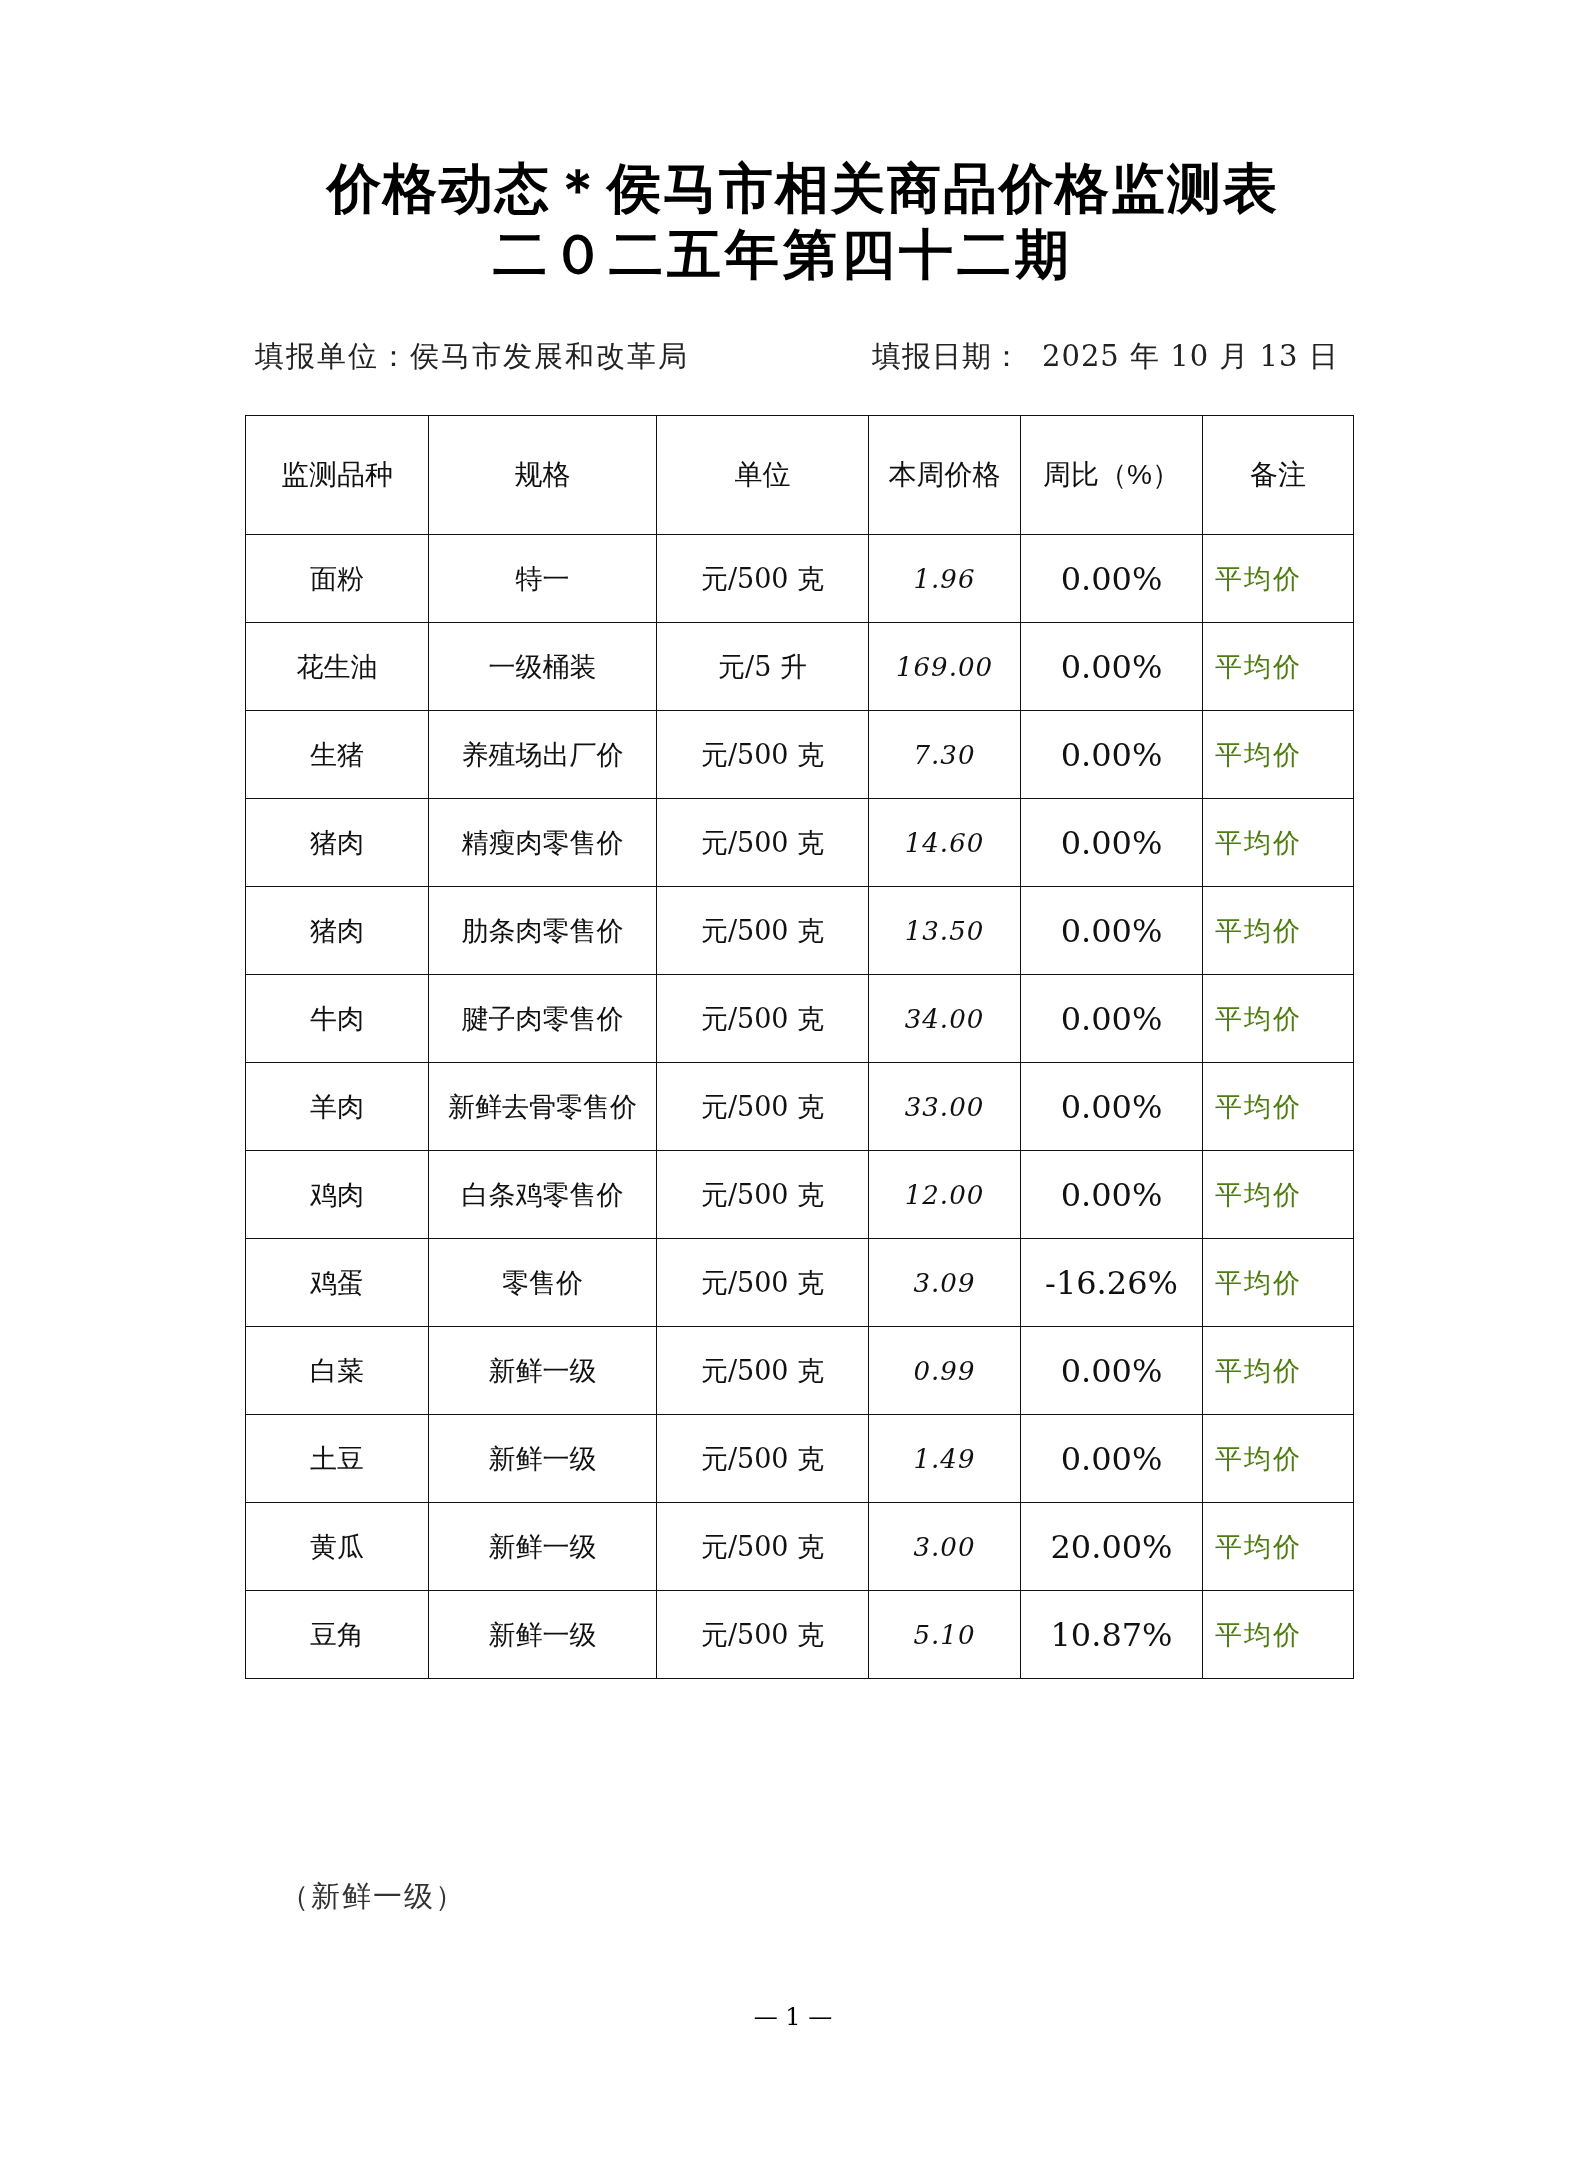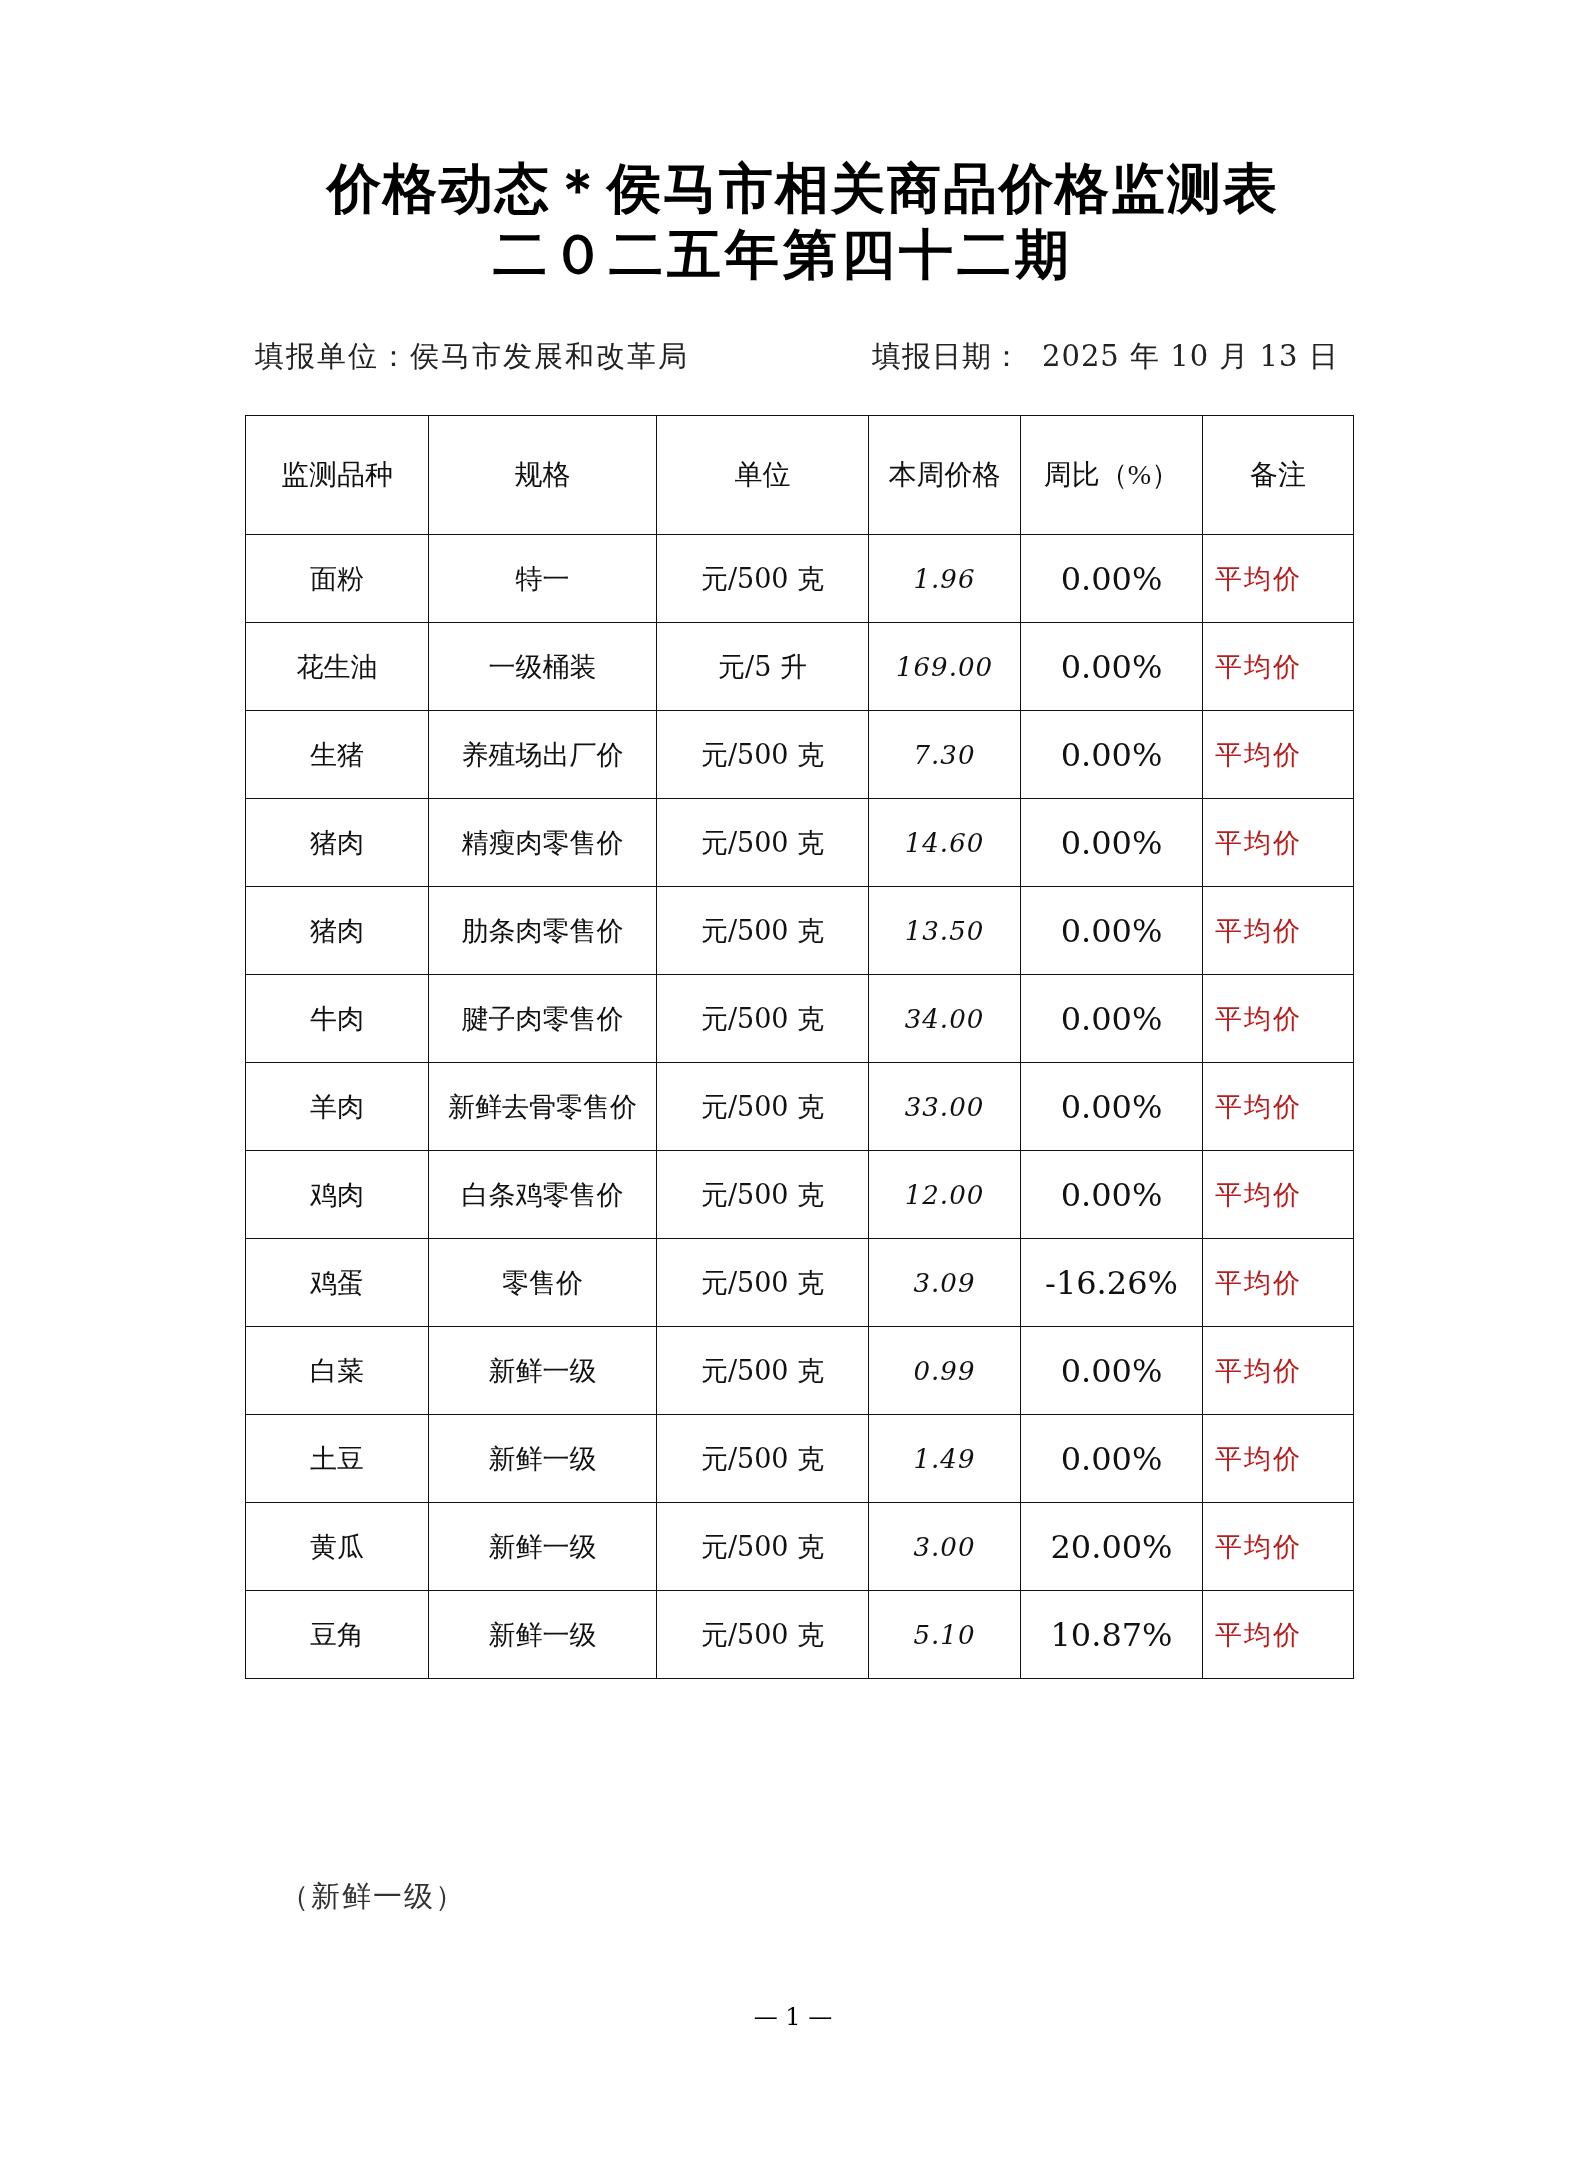--- a/index.html
+++ b/index.html
@@ -62,37 +62,37 @@
   table.price-table td {
     border: 1.5px solid #111;
     padding: 0;
     text-align: center;
     vertical-align: middle;
     white-space: nowrap;
     overflow: hidden;
   }
   table.price-table th {
     height: 118px;
-    font-family: Liberation Serif, serif;
+    font-family: Liberation Sans, sans-serif;
     font-weight: normal;
     font-size: 28px;
     color: #111;
   }
   table.price-table td {
     height: 87px;
     font-family: "DejaVu Serif", "Liberation Serif", serif;
     font-size: 27px;
     color: #111;
   }
   table.price-table td.price { font-size: 26px; letter-spacing: 1px; font-style: italic; }
   table.price-table td.pct { font-size: 32px; }
   table.price-table td.note {
     text-align: left;
     padding-left: 12px;
-    color: #b91c1c;
+    color: #4d7c0f;
     letter-spacing: 2px;
   }
 
   .footnote {
     position: absolute;
     left: 280px;
     top: 1876px;
     font-family: "DejaVu Serif", "Liberation Serif", serif;
     font-size: 29px;
     line-height: 40px;

